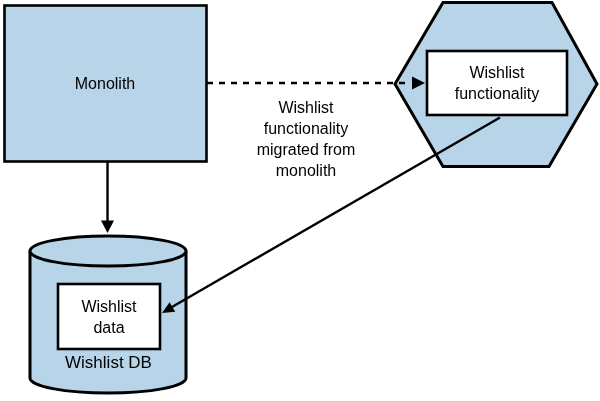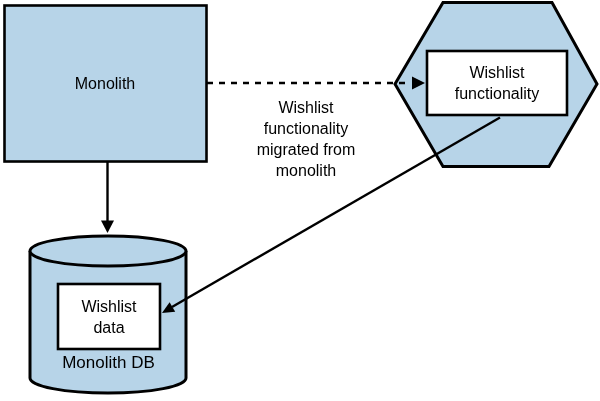--- a/index.html
+++ b/index.html
@@ -93,15 +93,15 @@
 functionality</div>
 
   <div class="label" style="left:226px; top:97px; width:160px;">Wishlist
 functionality
 migrated from
 monolith</div>
 
   <div class="label label-centered" style="left:58px; top:284px; width:102px; height:65px;">Wishlist
 data</div>
 
-  <div class="label db-caption" style="left:30px; top:352px; width:157px;">Monolith DB</div>
+  <div class="label db-caption" style="left:30px; top:352px; width:157px;">Wishlist DB</div>
 
 </div>
 
 </body></html>

